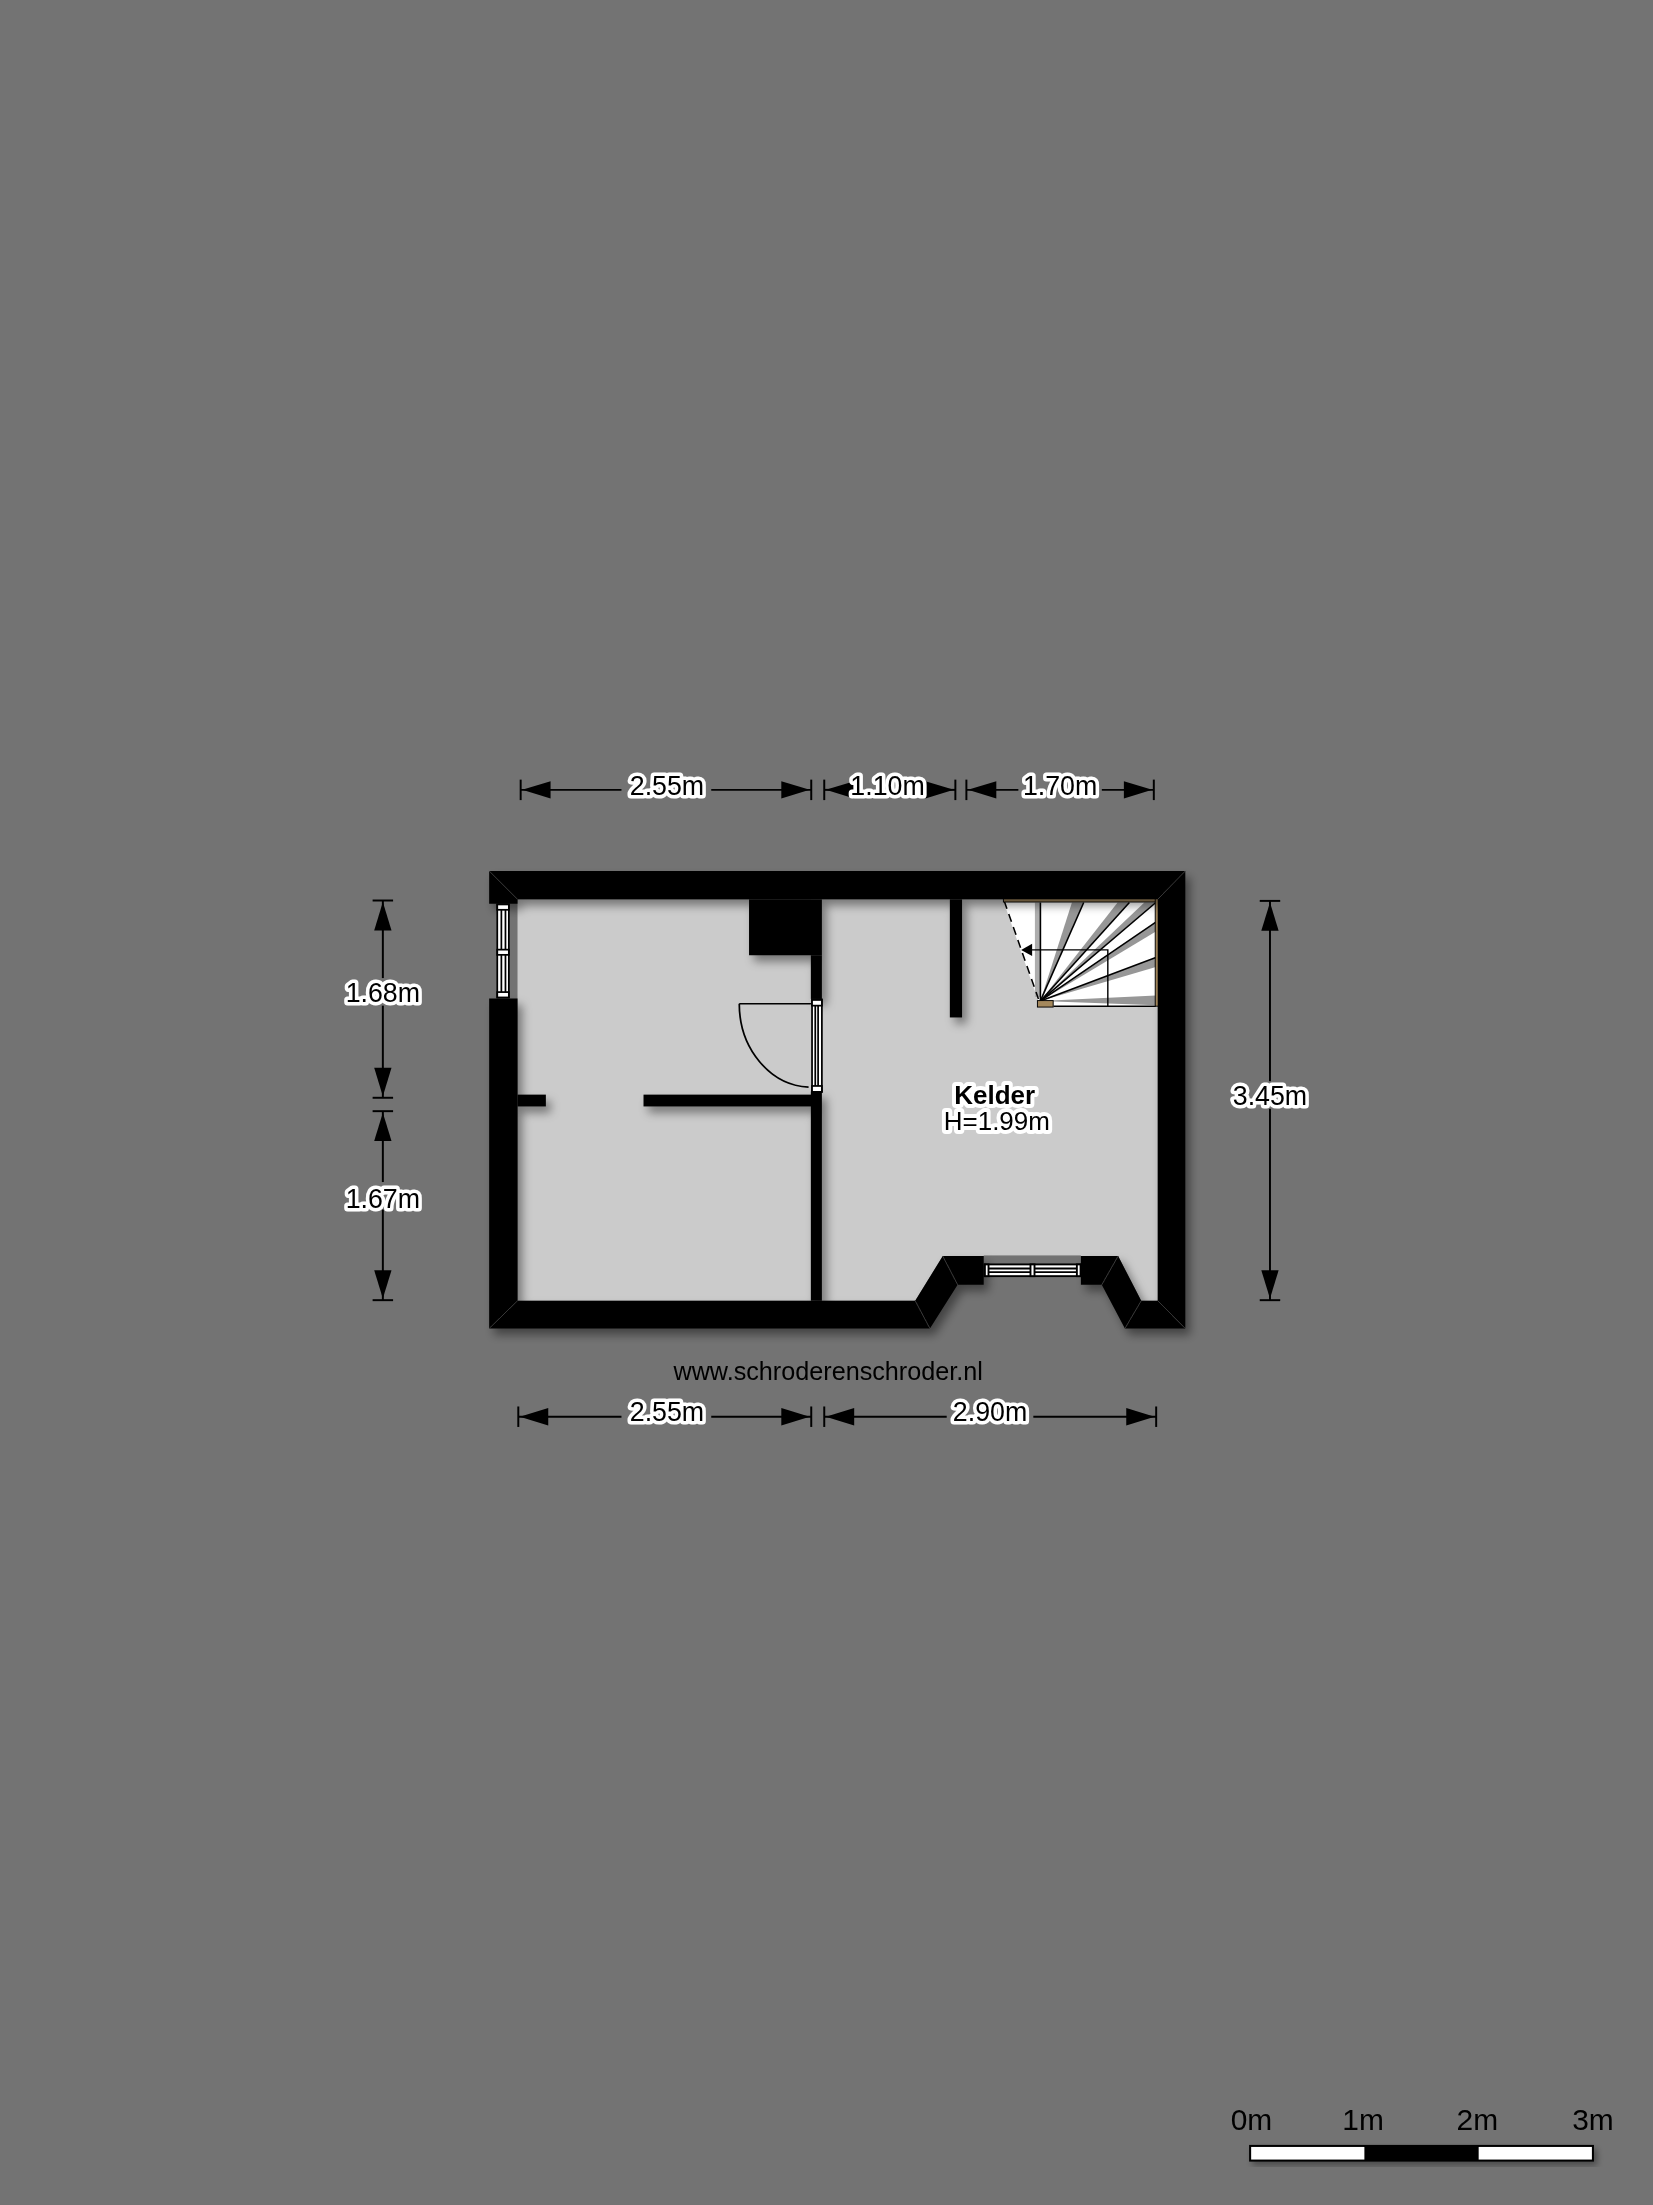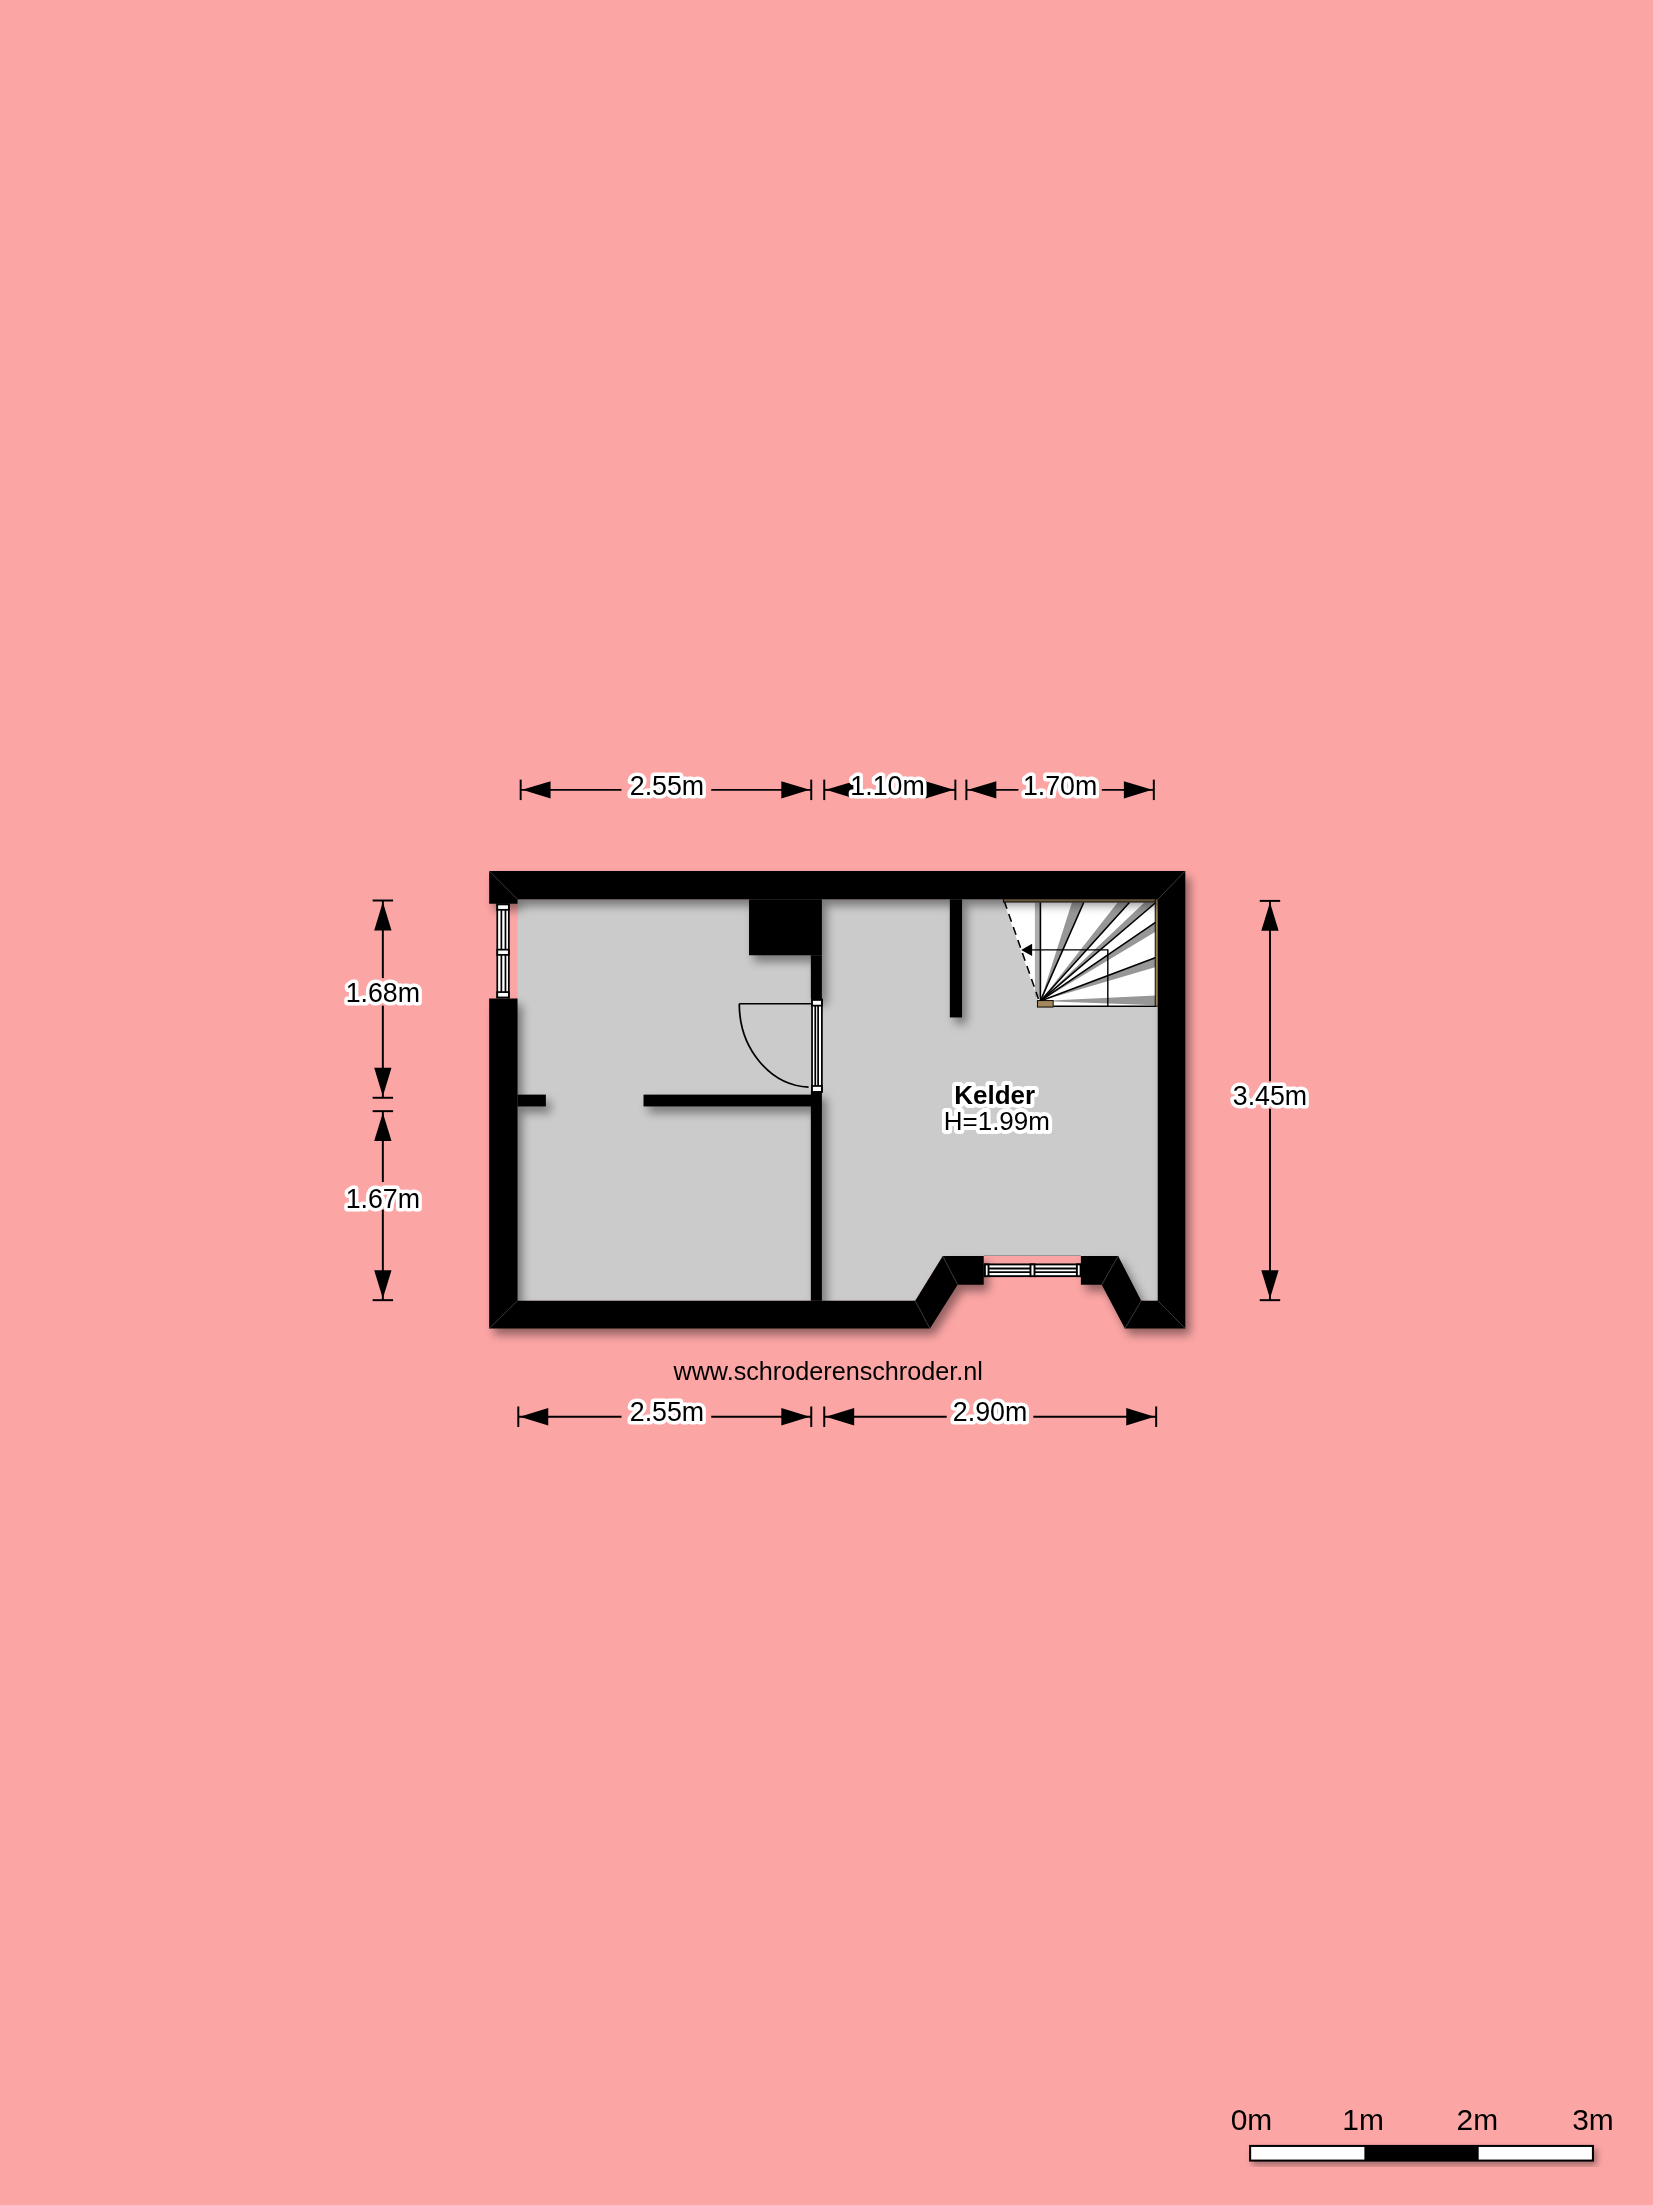--- a/index.html
+++ b/index.html
@@ -1,16 +1,16 @@
 <!DOCTYPE html>
 <html style="font-size:12.6px"><head>
 <meta charset="utf-8">
 <style>
   html,body{margin:0;padding:0;background:#fff;}
-  .page{position:relative;width:1654px;height:2205px;background:#fca5a5;overflow:hidden;
+  .page{position:relative;width:1654px;height:2205px;background:#737373;overflow:hidden;
         font-family:"Liberation Sans", sans-serif;}
   svg{position:absolute;left:0;top:0;}
   text{font-family:"Liberation Sans", sans-serif;}
 </style>
 </head>
 <body>
 <div class="page">
 <svg width="1654" height="2205" viewBox="0 0 2100 2800">
   <defs>
     <filter id="wallsh" x="-5%" y="-5%" width="115%" height="115%">

